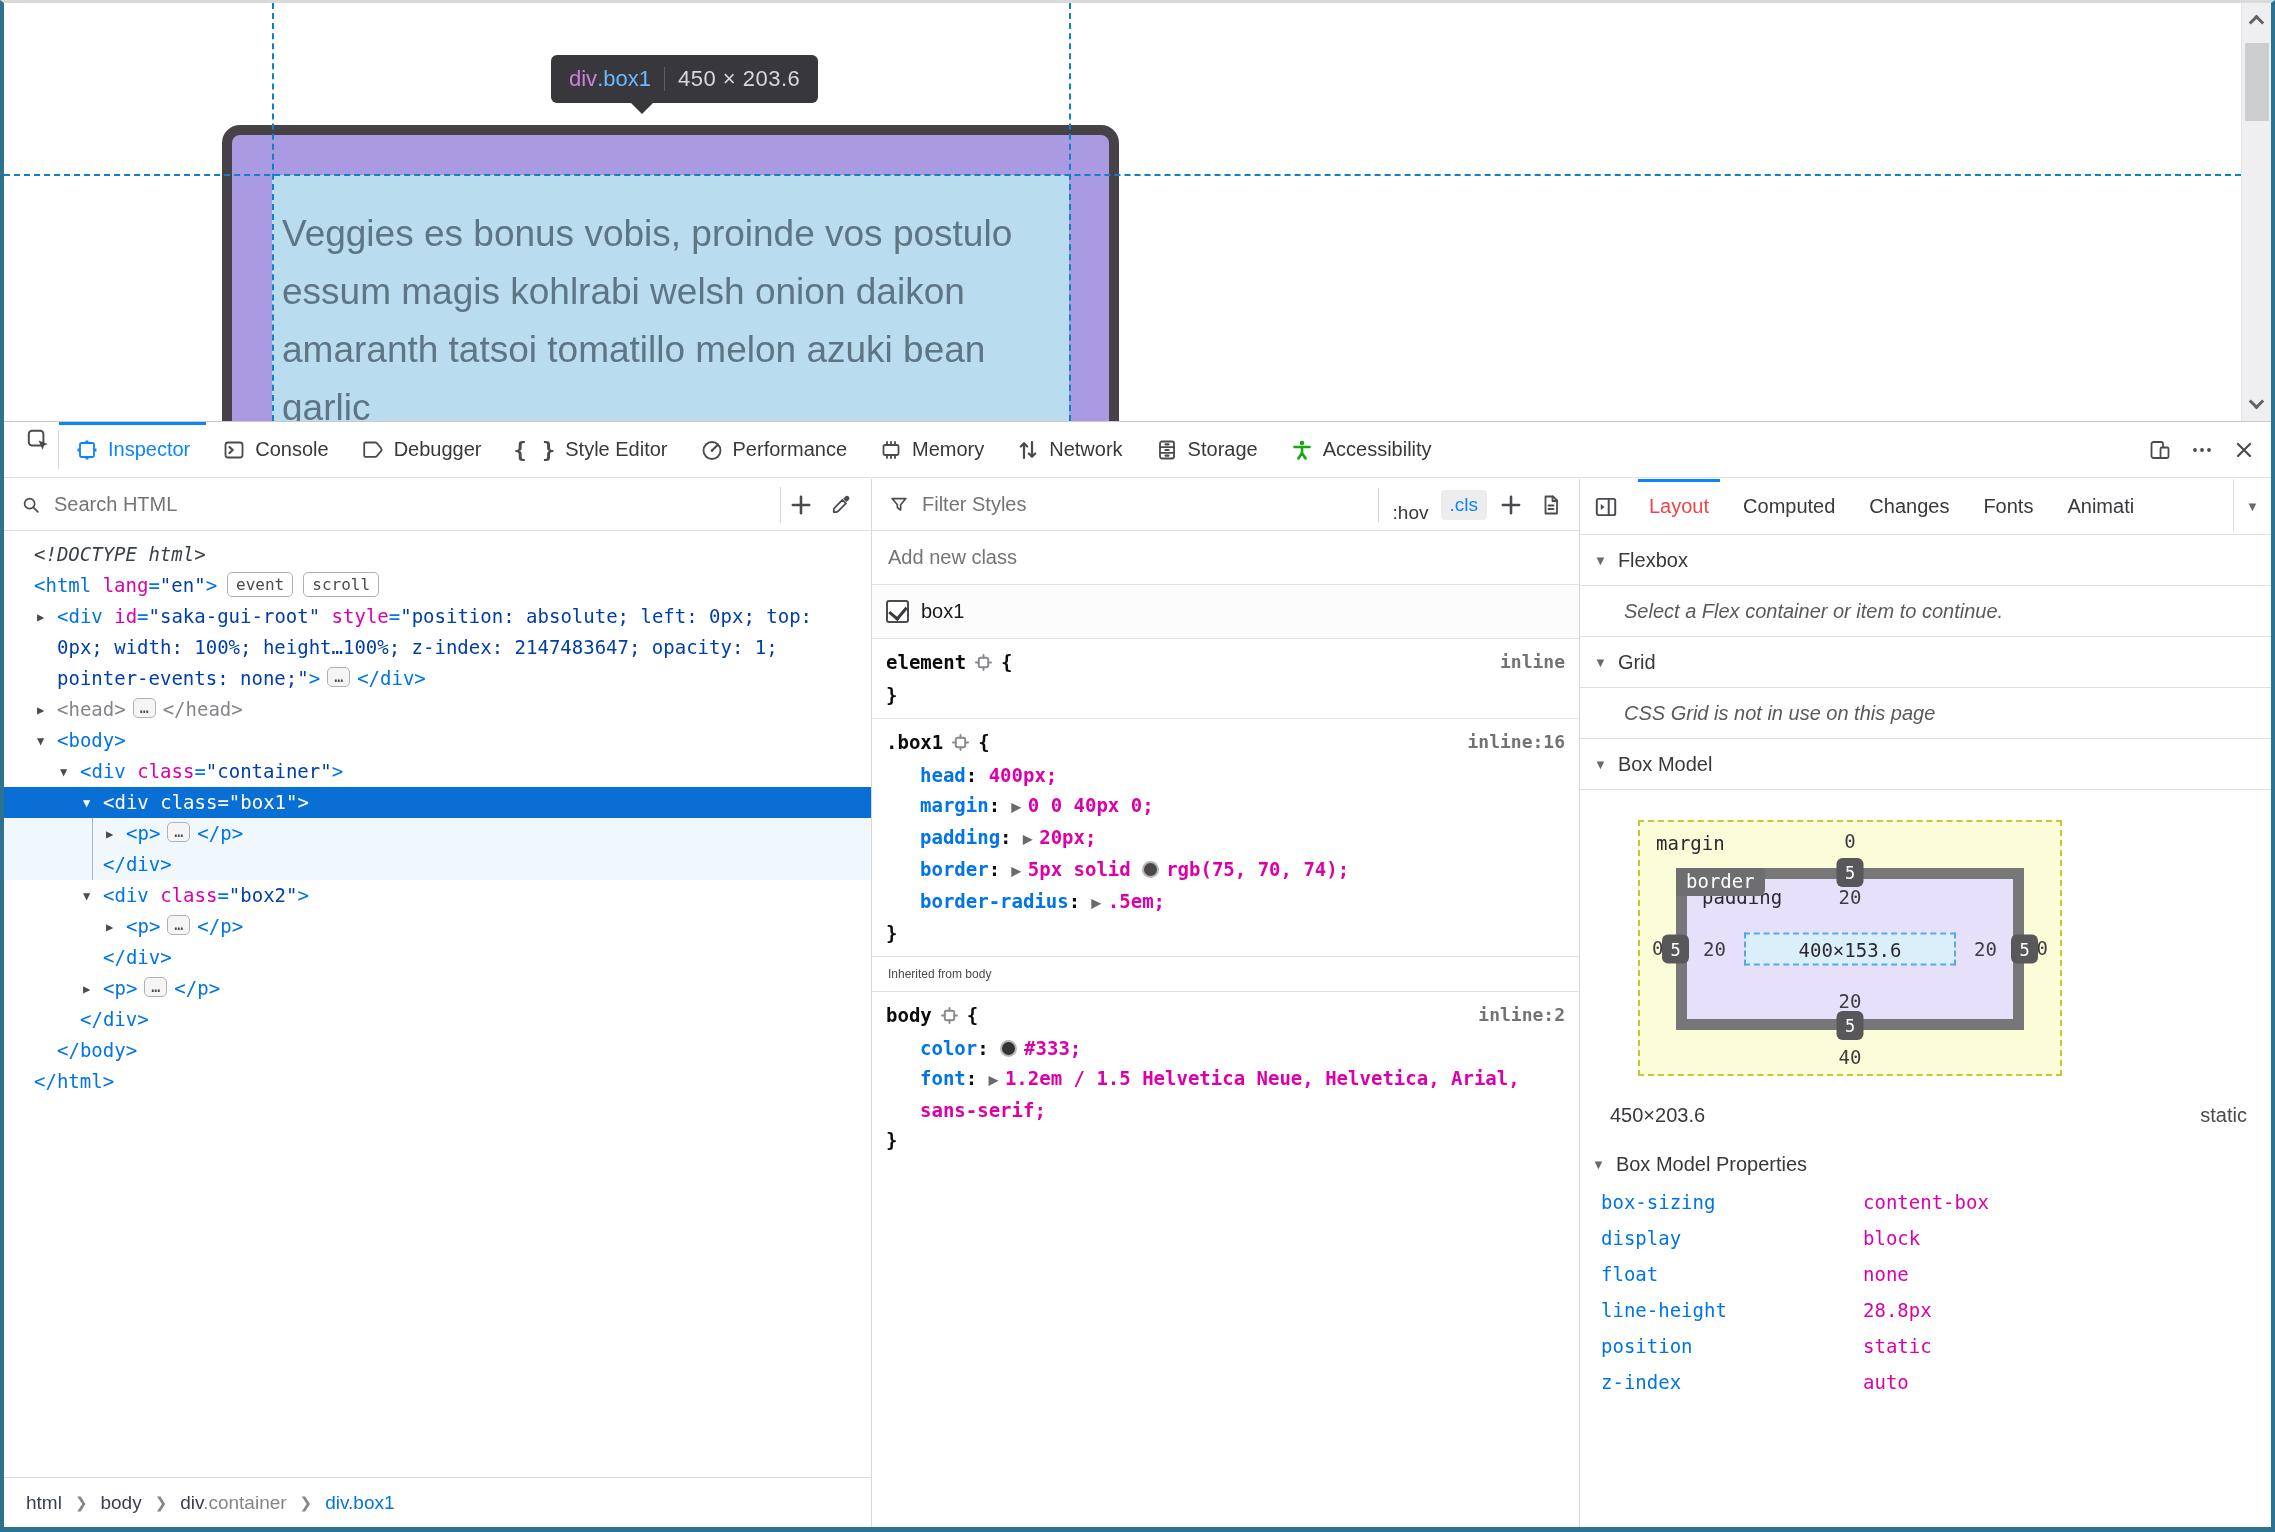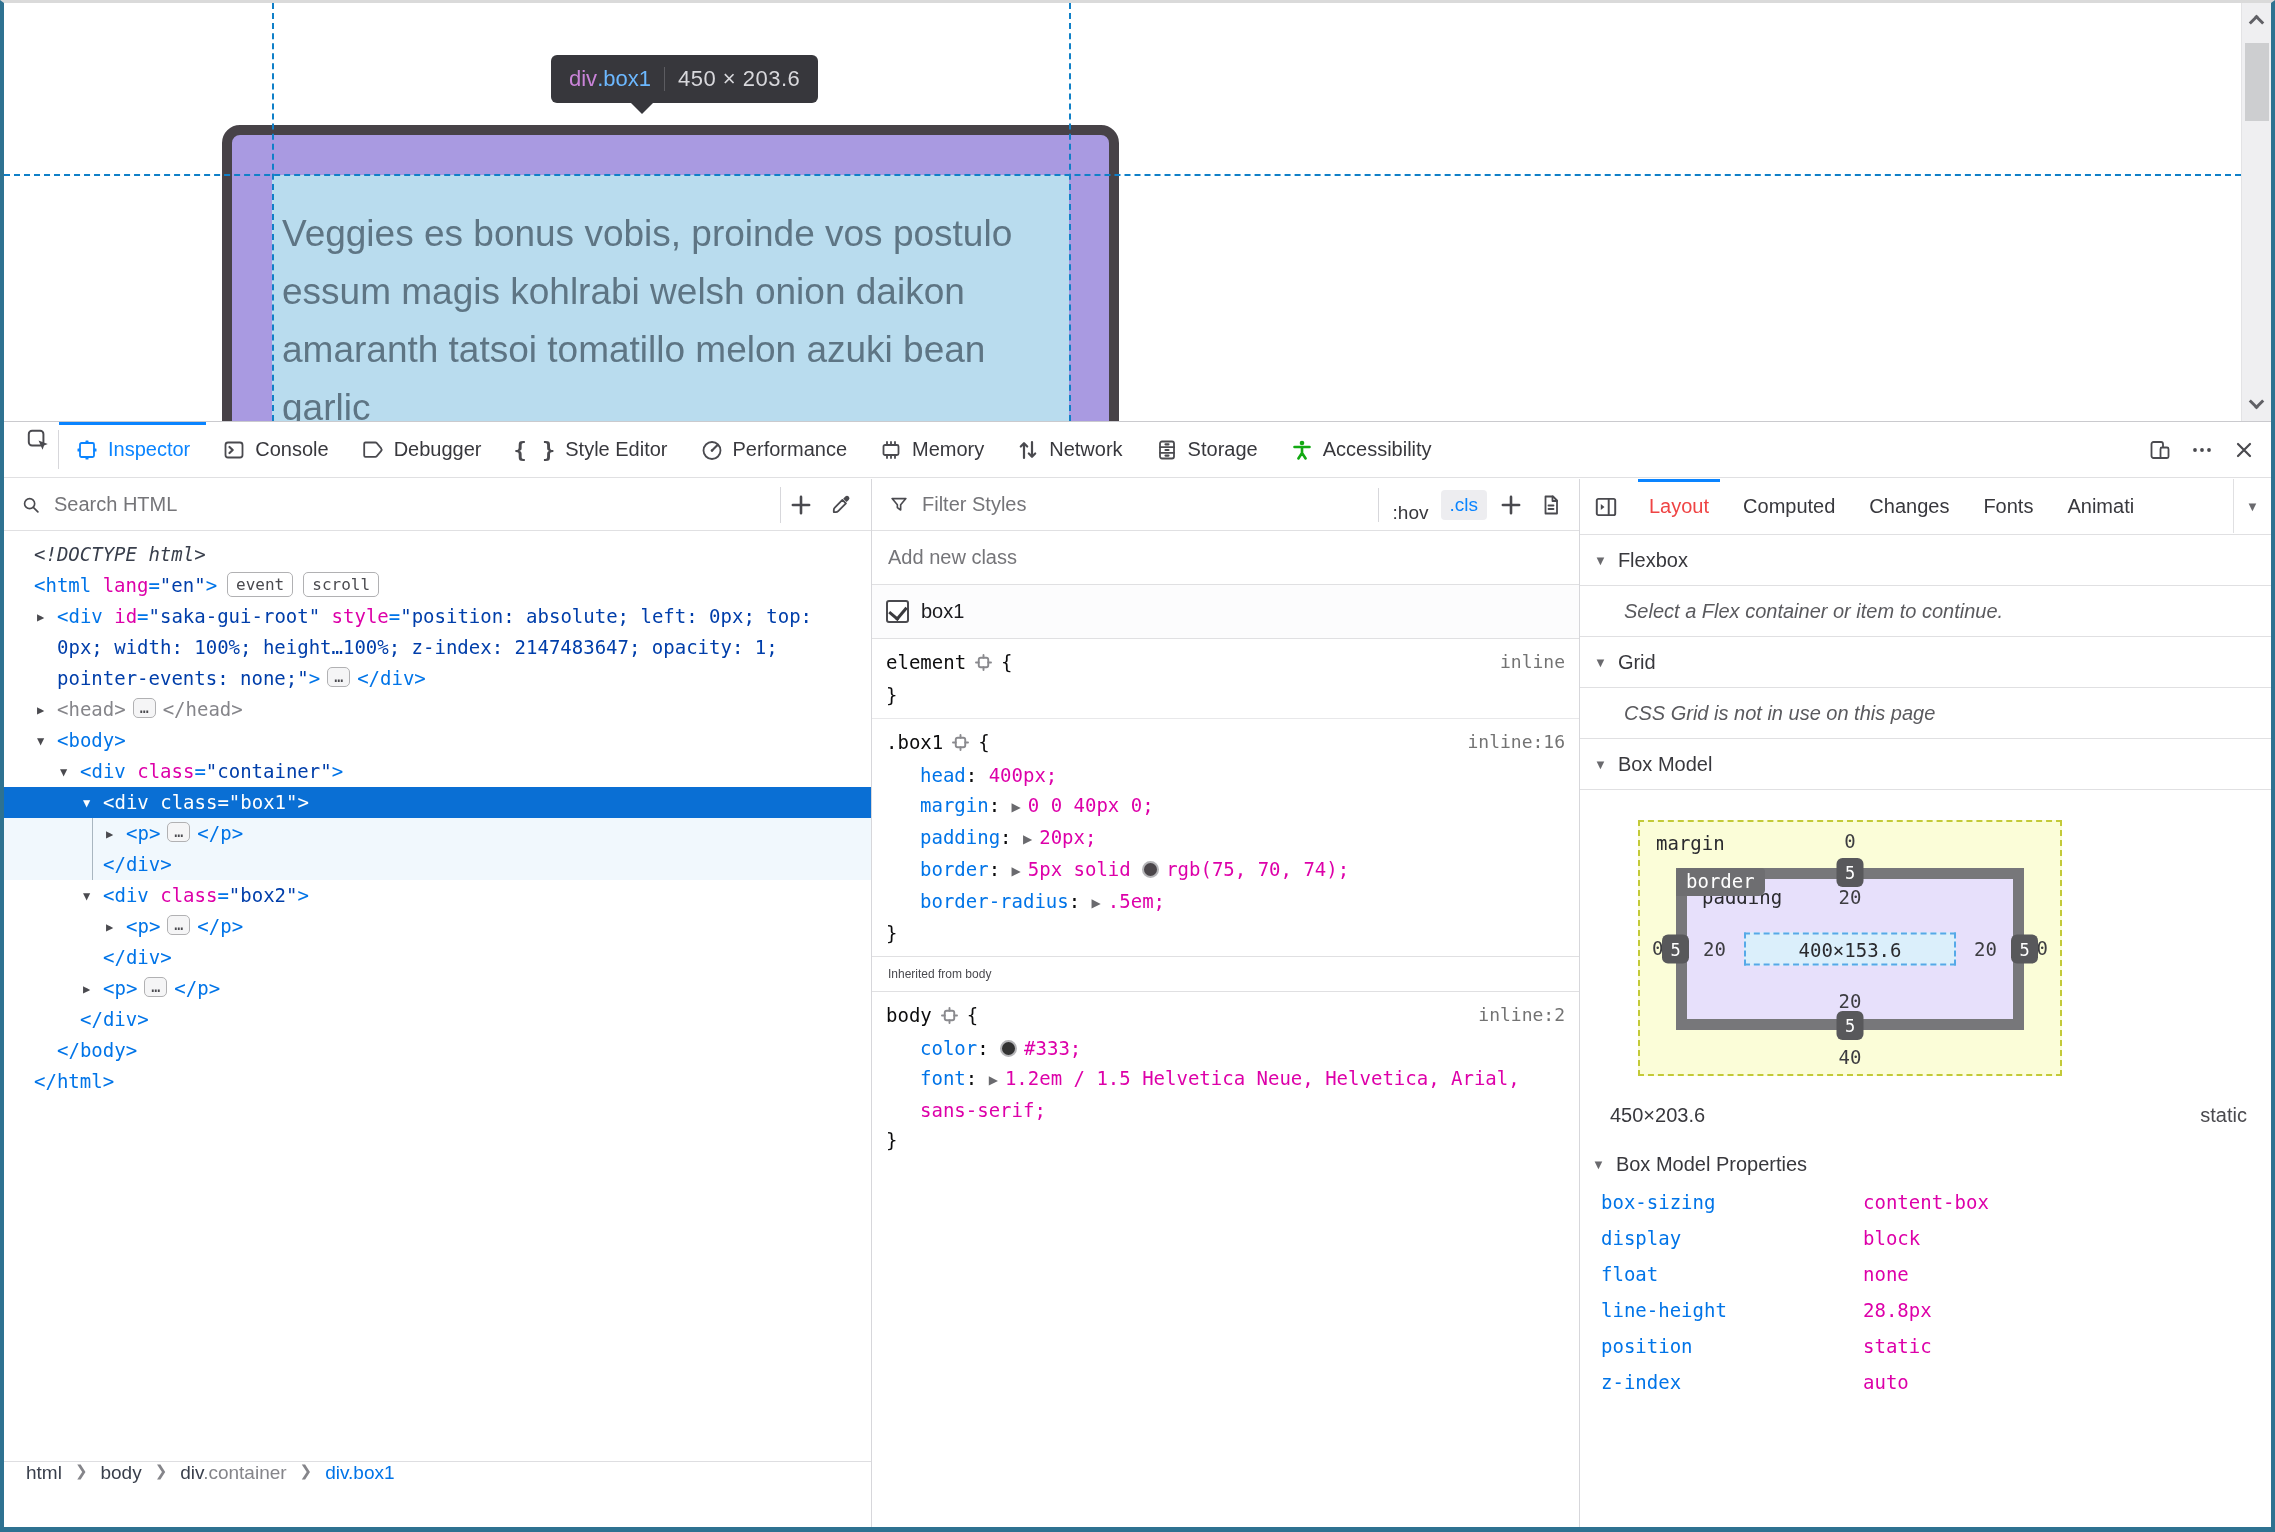--- a/index.html
+++ b/index.html
@@ -57,40 +57,40 @@
   .sg-tag { color:#0074e8; } .sg-attr { color:#dd00a9; } .sg-val { color:#003eaa; }
   .sg-doc { color:#393f4c; font-style:italic; } .sg-gray { color:#85858a; }
   .mk-badge { display:inline-block; border:1px solid #b1b1b3; border-radius:5px; background:#fff; color:#4a4a4f;
     font-size:16px; line-height:23px; padding:0 8px; margin-left:10px; vertical-align:2px; }
   .mk-dots { display:inline-block; border:1px solid #b1b1b3; border-radius:5px; background:#f5f5f6; color:#4a4a4f;
     font-size:15px; line-height:18px; padding:0 6px; margin:0 7px; vertical-align:3px; }
   .mk-row.selected { background:#0a6fd4; }
   .mk-row.selected span { color:#fff !important; }
   .mk-row.childbg { background:#f1f8fd; }
   .mk-row.childline::before { content:''; position:absolute; left:88px; top:0; bottom:0; width:1px; background:#a9b6c0; }
-  .mk-crumbs { position:absolute; left:0; right:0; bottom:0; height:66px; border-top:1px solid #dedee1; background:#fff;
-    display:flex; align-items:flex-start; padding-left:22px; font-size:19px; }
+  .mk-crumbs { position:absolute; left:0; right:0; bottom:0; height:50px; border-top:1px solid #dedee1; background:#fff;
+    display:flex; align-items:center; padding-left:22px; font-size:19px; }
   .crumb { color:#393f4c; } .crumb .c-cls { color:#85858a; }
   .crumb.active, .crumb.active .c-cls { color:#0074e8; }
   .crumb-sep { color:#85858a; font-size:15px; margin:0 13px; }
 
   
   .st-toolbar { height:52px; display:flex; align-items:center; border-bottom:1px solid #e0e0e2; padding:0 8px 0 14px; }
   .st-toolbar .ph { flex:1; color:#757579; font-size:20px; margin-left:10px; }
   .st-sep { width:1px; height:34px; background:#d7d7db; margin:0 6px; }
   .st-hov { font-size:19px; color:#38383d; padding:4px 8px;margin-top:16px; }
   .st-cls { font-size:19px; color:#0a84ff; background:#ededf0; border-radius:4px; padding:4px 9px; margin:0 4px; }
   .st-addclass { height:54px; border-bottom:1px solid #e0e0e2; display:flex; align-items:center; padding-left:16px;
     color:#757579; font-size:20px; }
   .st-classtoggle { height:54px; border-bottom:1px solid #e0e0e2; display:flex; align-items:center; padding-left:14px;
     background:#fcfcfd; font-size:20px; color:#1a1a1e; }
   .cbx { width:23px; height:23px; border:2px solid #4a4a4f; border-radius:3px; margin-right:12px; position:relative; background:#fff; }
   .cbx::after { content:''; position:absolute; left:4px; top:1px; width:9px; height:13px;
     border-right:3px solid #3a3a3e; border-bottom:3px solid #3a3a3e; transform:rotate(40deg); }
-  .rules { font-family:"DejaVu Sans Mono", monospace; font-size:19px; }
+  .rules { font-family:"DejaVu Sans Mono", monospace; font-size:19px;font-weight:bold; }
   .rule { position:relative; padding:8px 14px; line-height:30px; color:#0c0c0d; }
   .rule + .rule { border-top:1px solid #e8e8ea; }
   .rule .loc { position:absolute; right:14px; top:8px; color:#737373; font-size:18px; }
   .rule .flash { display:inline-block; margin:0 8px; color:#8a8a8e; vertical-align:-3px; }
   .prop { padding-left:34px; }
   .pname { color:#0074e8; } .pval { color:#dd00a9; }
   .parrow { display:inline-block; font-size:12px; color:#6a6a6e; margin-right:7px; vertical-align:1px; font-family:"Liberation Sans",sans-serif; }
   .swatch { display:inline-block; width:17px; height:17px; border-radius:50%; border:2px solid #b5b5b8; vertical-align:-2px; margin-right:7px; }
   .sect-header { border-top:1px solid #e0e0e2; border-bottom:1px solid #e0e0e2; padding:10px 16px; font-size:12px; color:#4a4a4f; }
 

